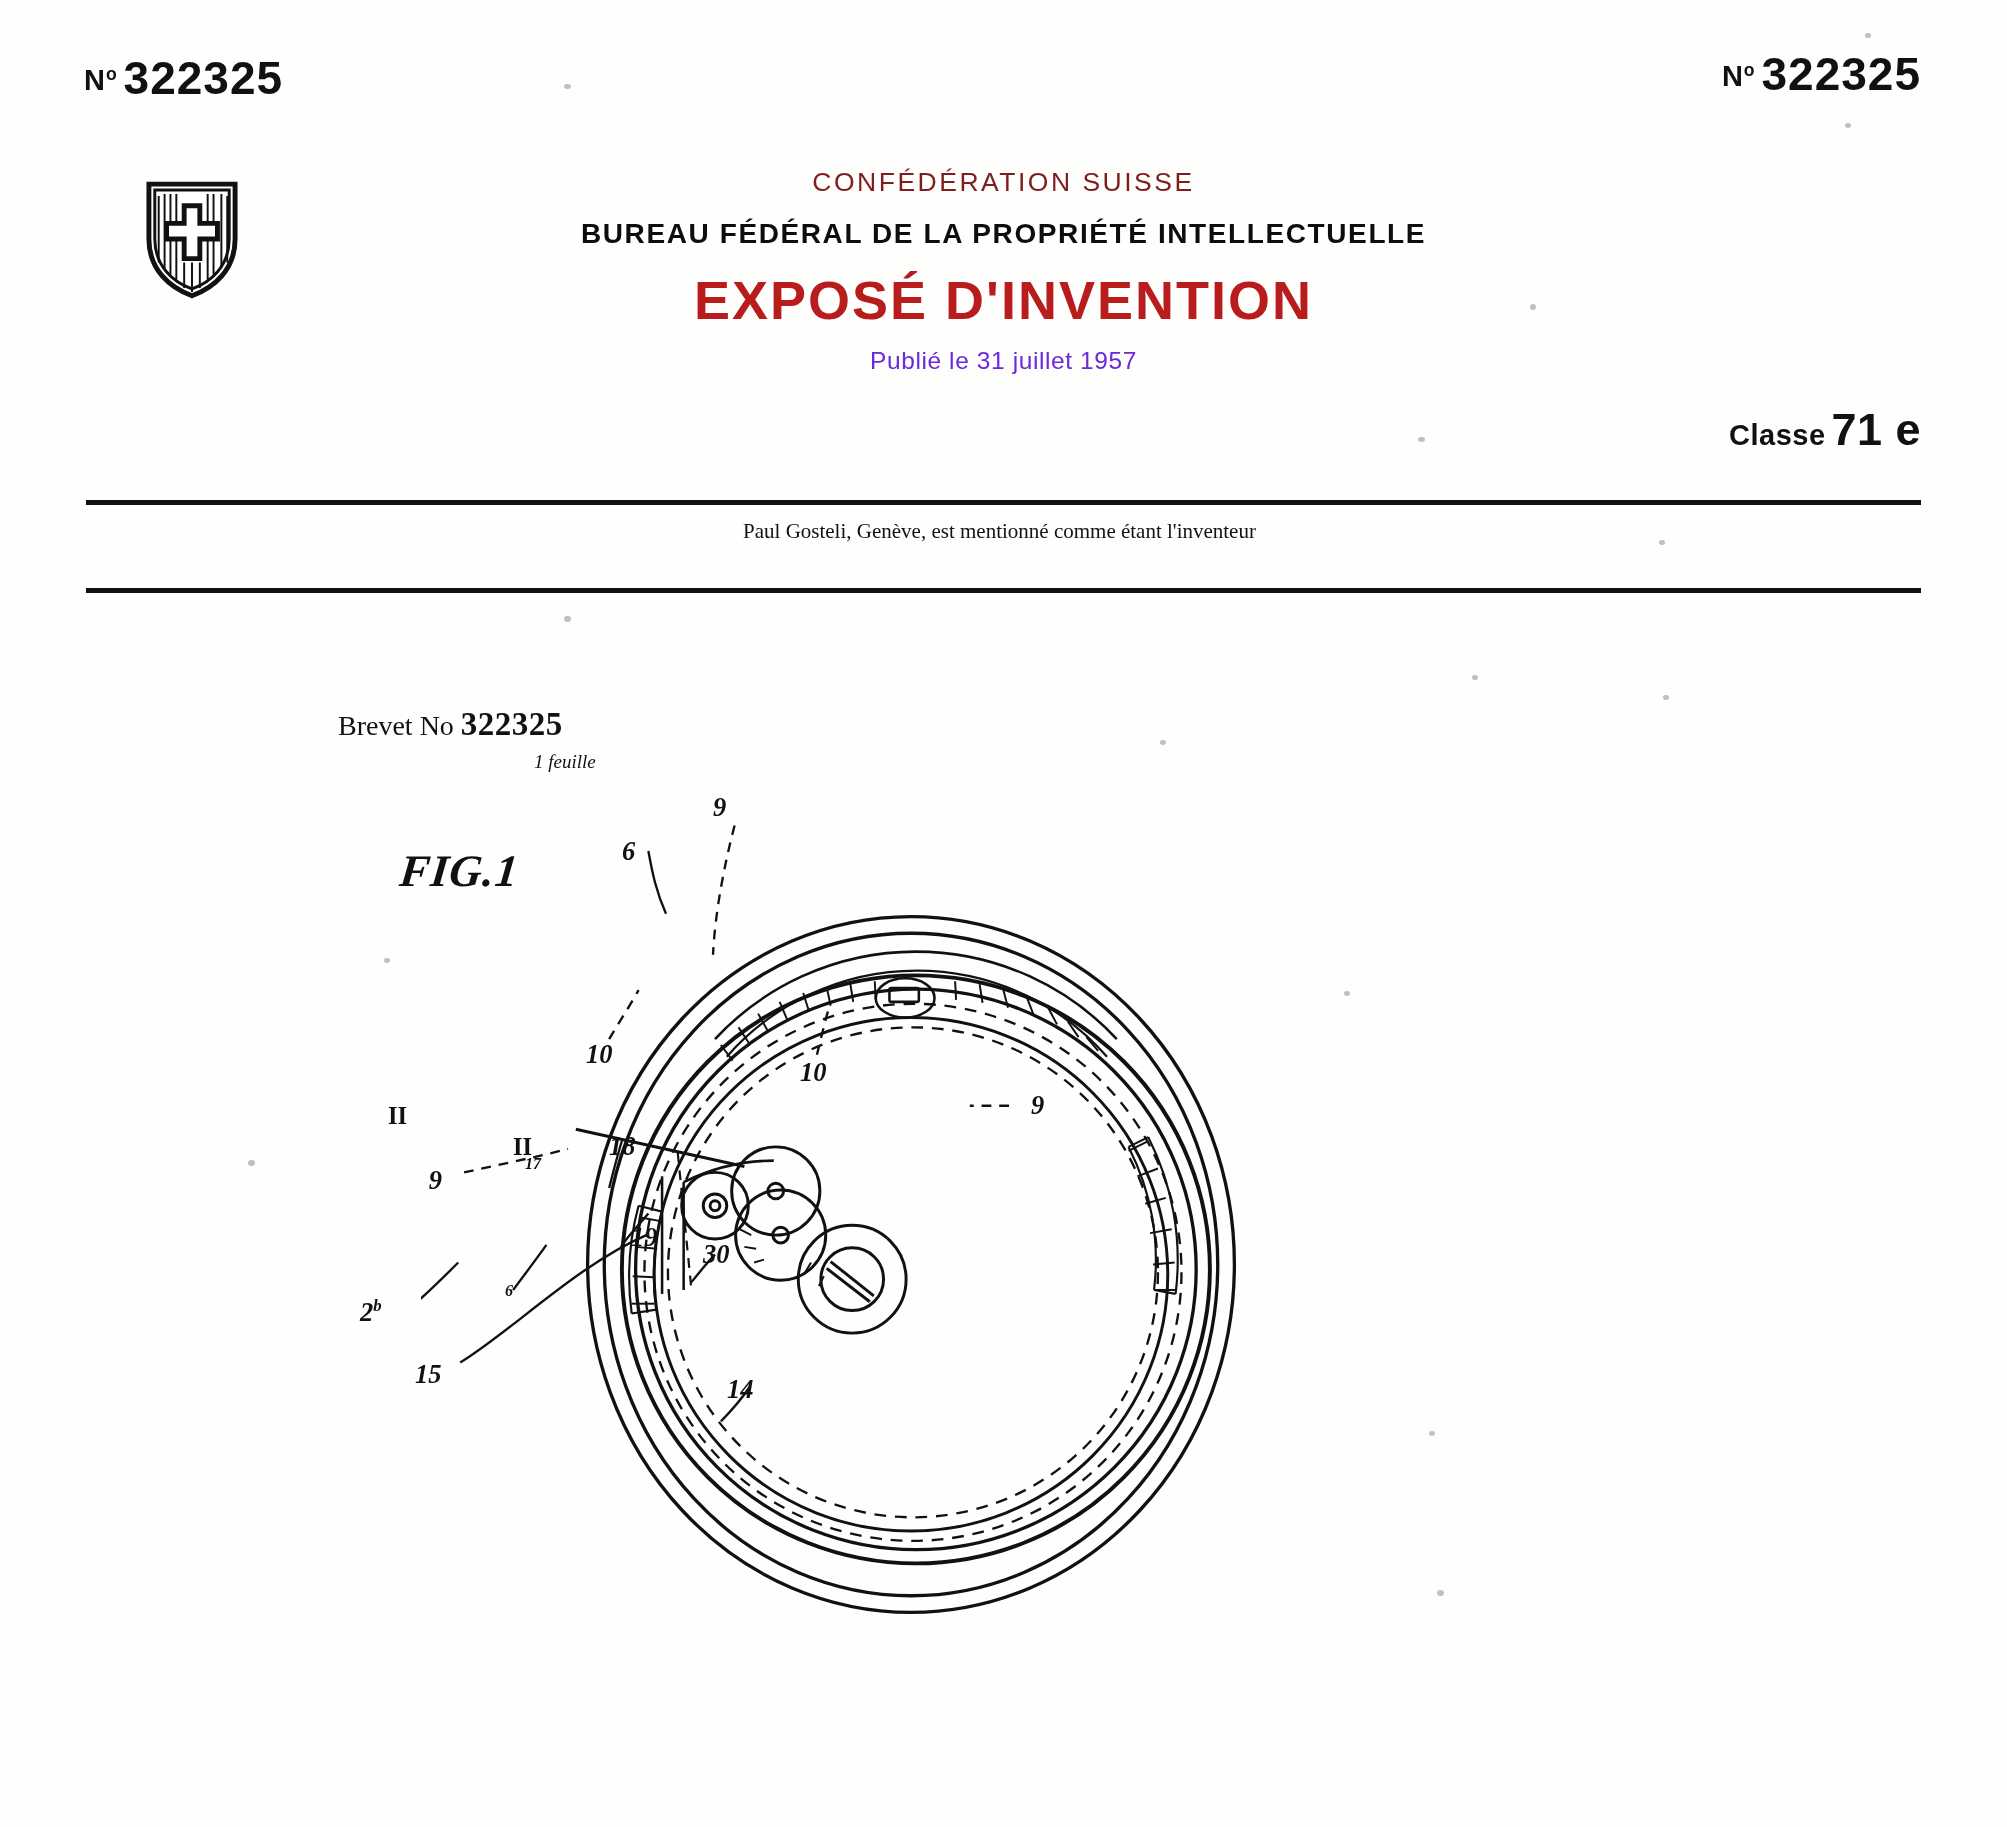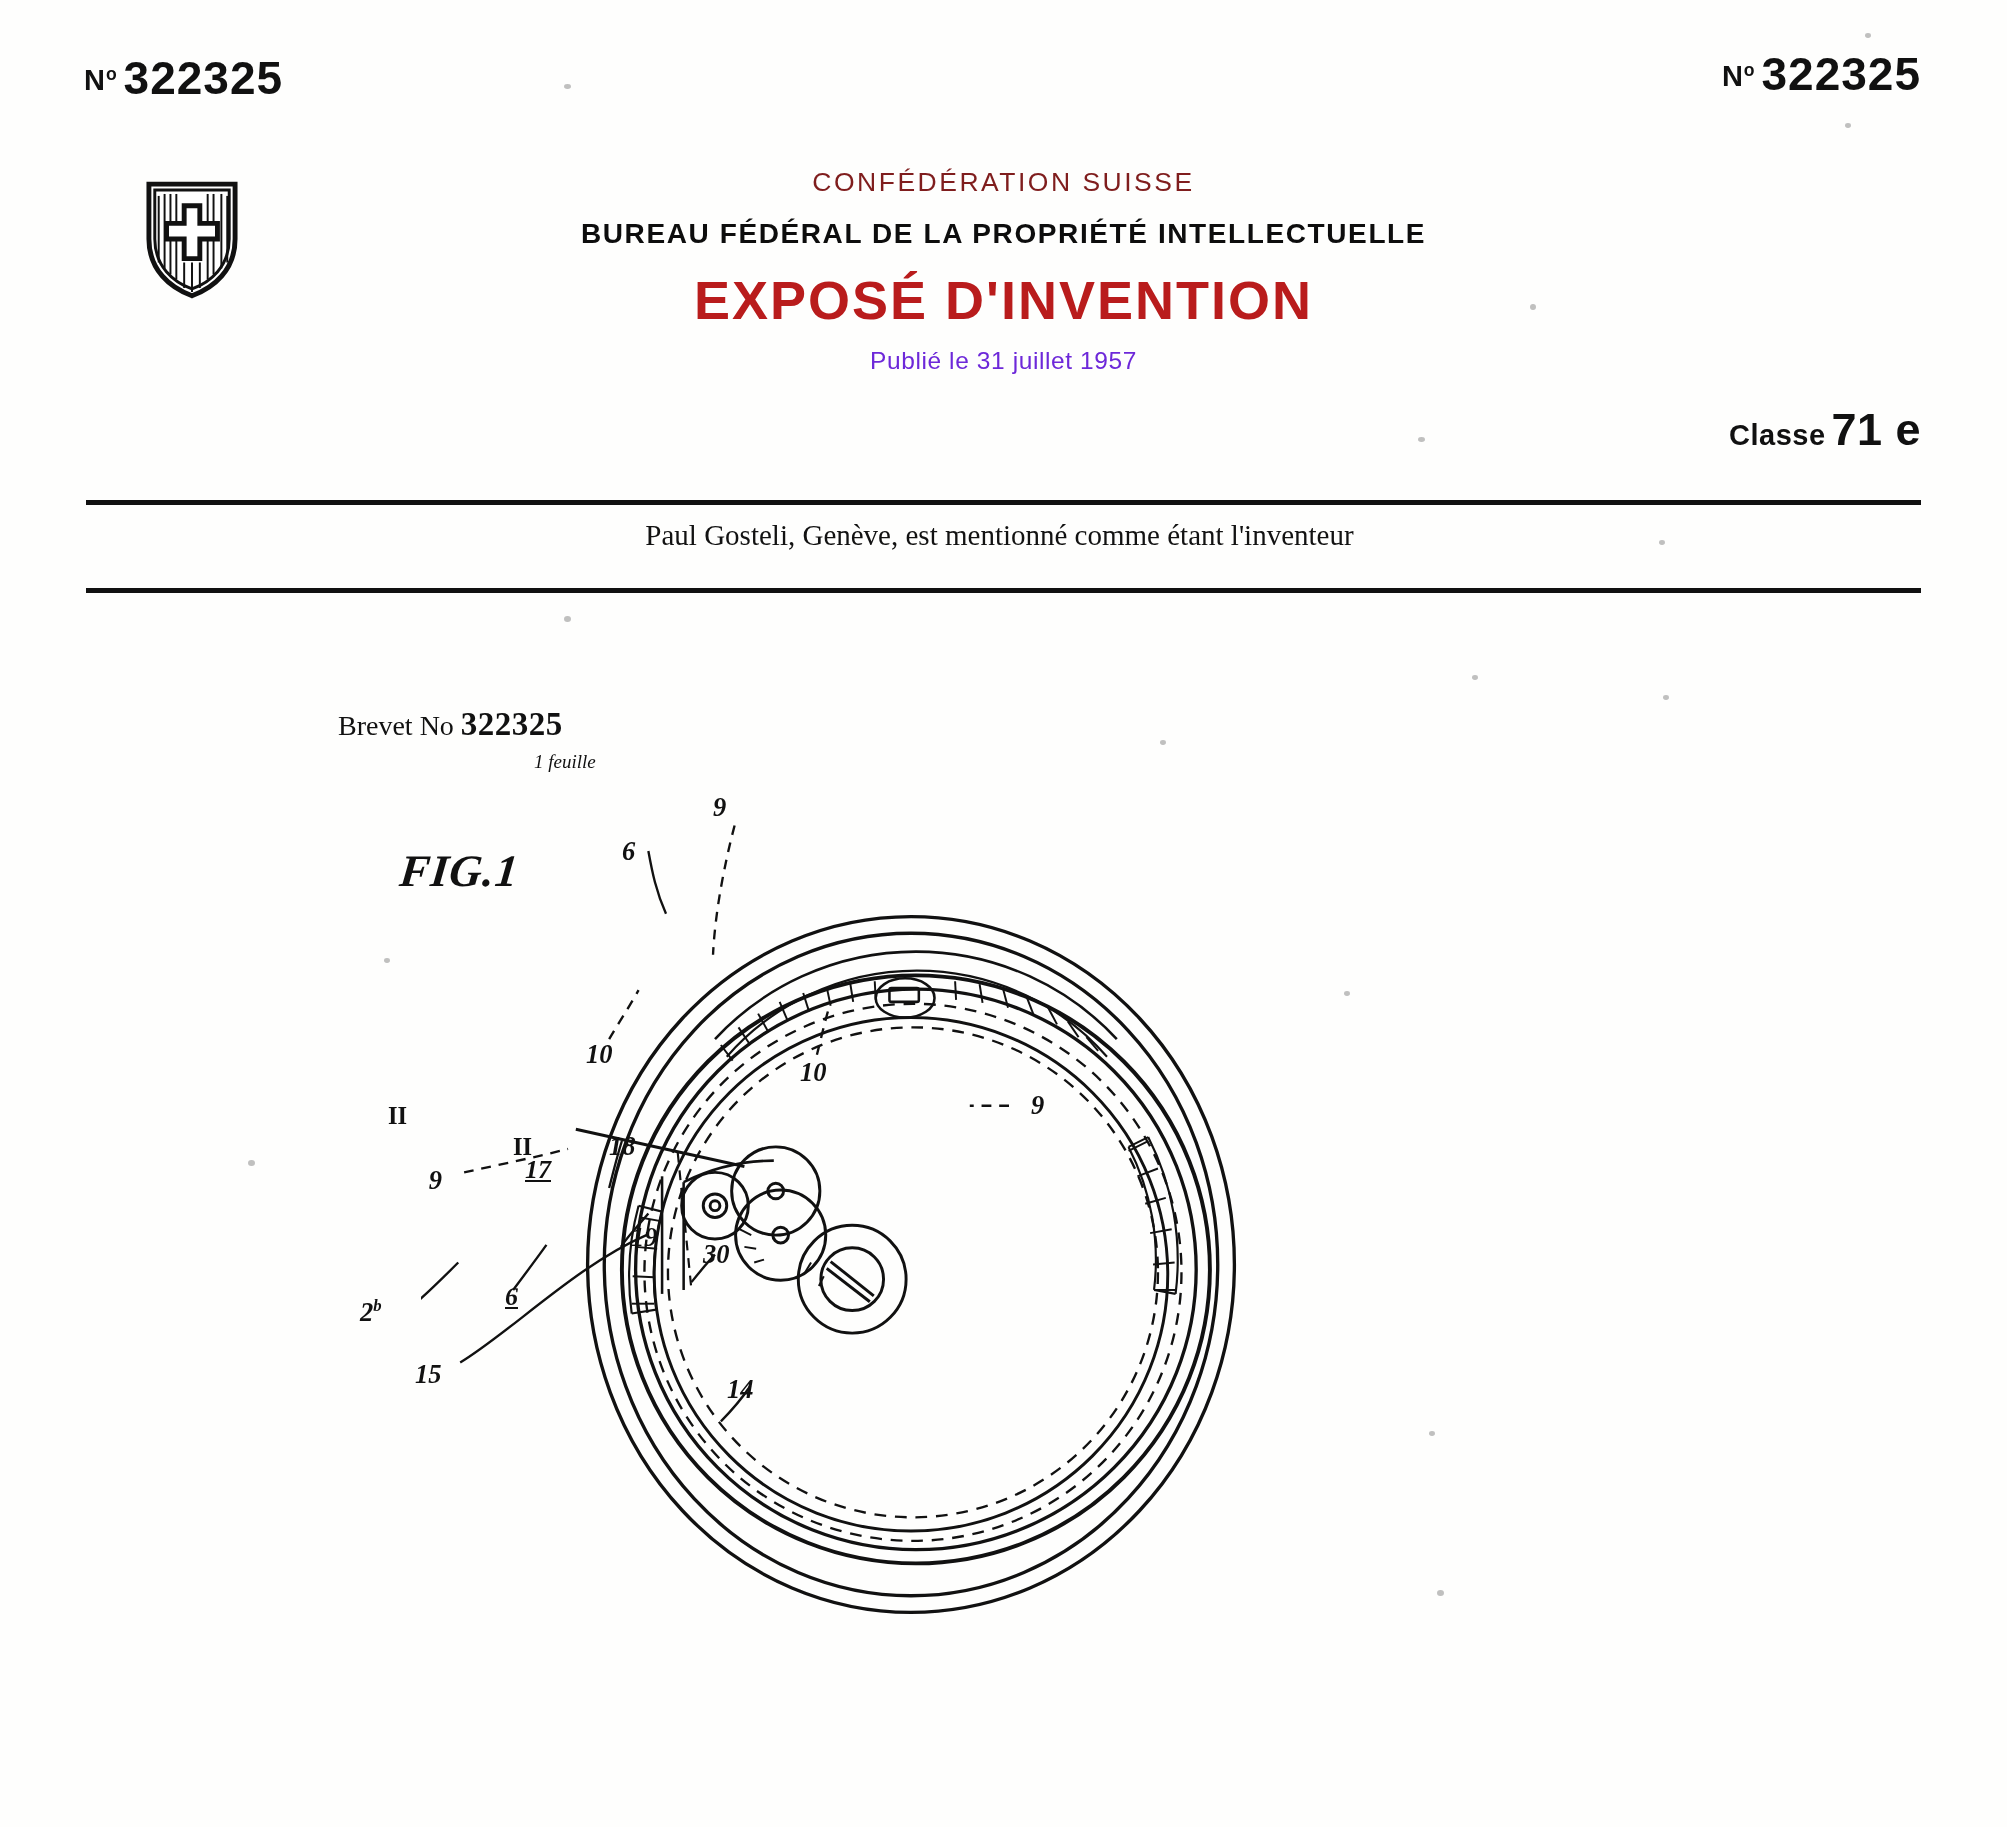--- a/index.html
+++ b/index.html
@@ -123,21 +123,21 @@
   }
   .rule-top { top: 500px; height: 4.9px; }
   .rule-bottom { top: 588px; height: 4.9px; }
 
   .inventor {
     position: absolute;
     left: 0; right: 8px;
     top: 519px;
     text-align: center;
     font-family: "Liberation Serif", serif;
-    font-size: 29px;
+    font-size: 21px;
     color: #121212;
   }
 
   
   .brevet {
     position: absolute;
     left: 338px;
     top: 706px;
     font-family: "Liberation Serif", serif;
     font-size: 28px;
@@ -176,21 +176,21 @@
   }
 
   .ref {
     position: absolute;
     font-family: "Liberation Serif", serif;
     font-style: italic;
     font-weight: bold;
     font-size: 26.5px;
     color: #111;
   }
-  .ref.small { font-size: 26px; text-decoration: underline; }
+  .ref.small { font-size: 16px; }
   .ref.sec {
     font-family: "Liberation Serif", serif;
     font-style: normal;
     font-size: 24.5px;
   }
 </style>
 </head>
 <body>
 
 <div class="page">

